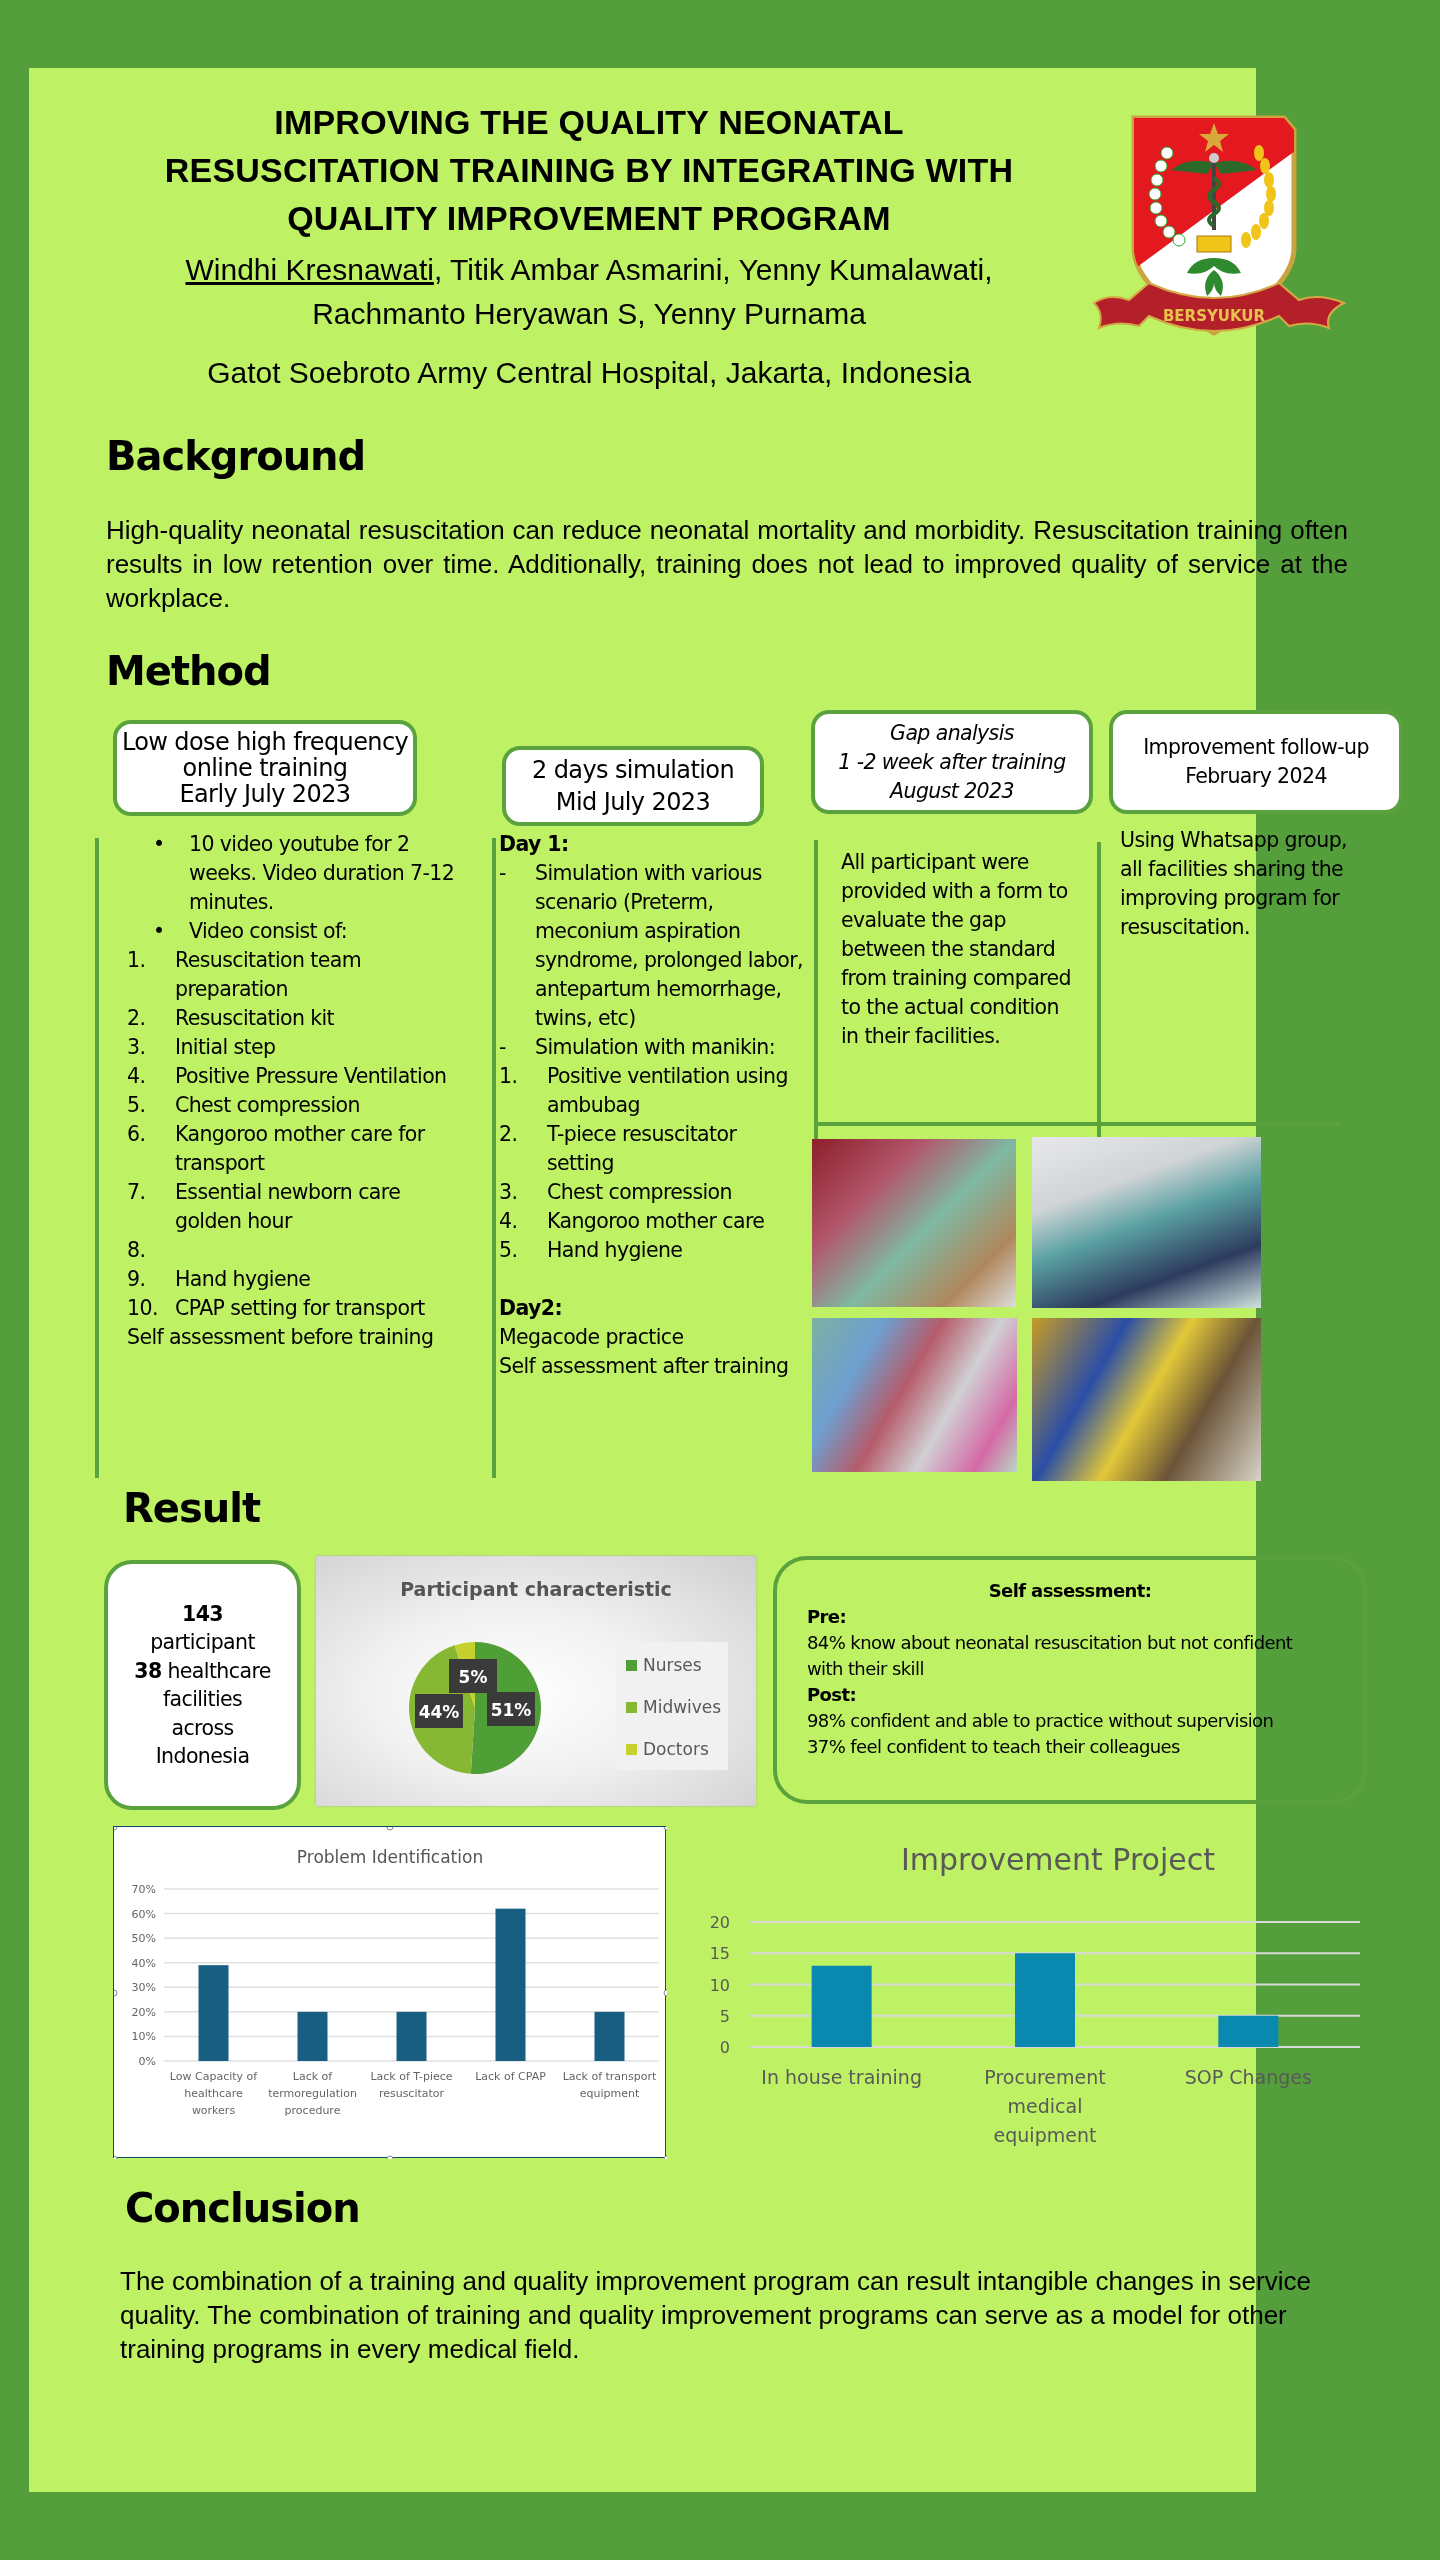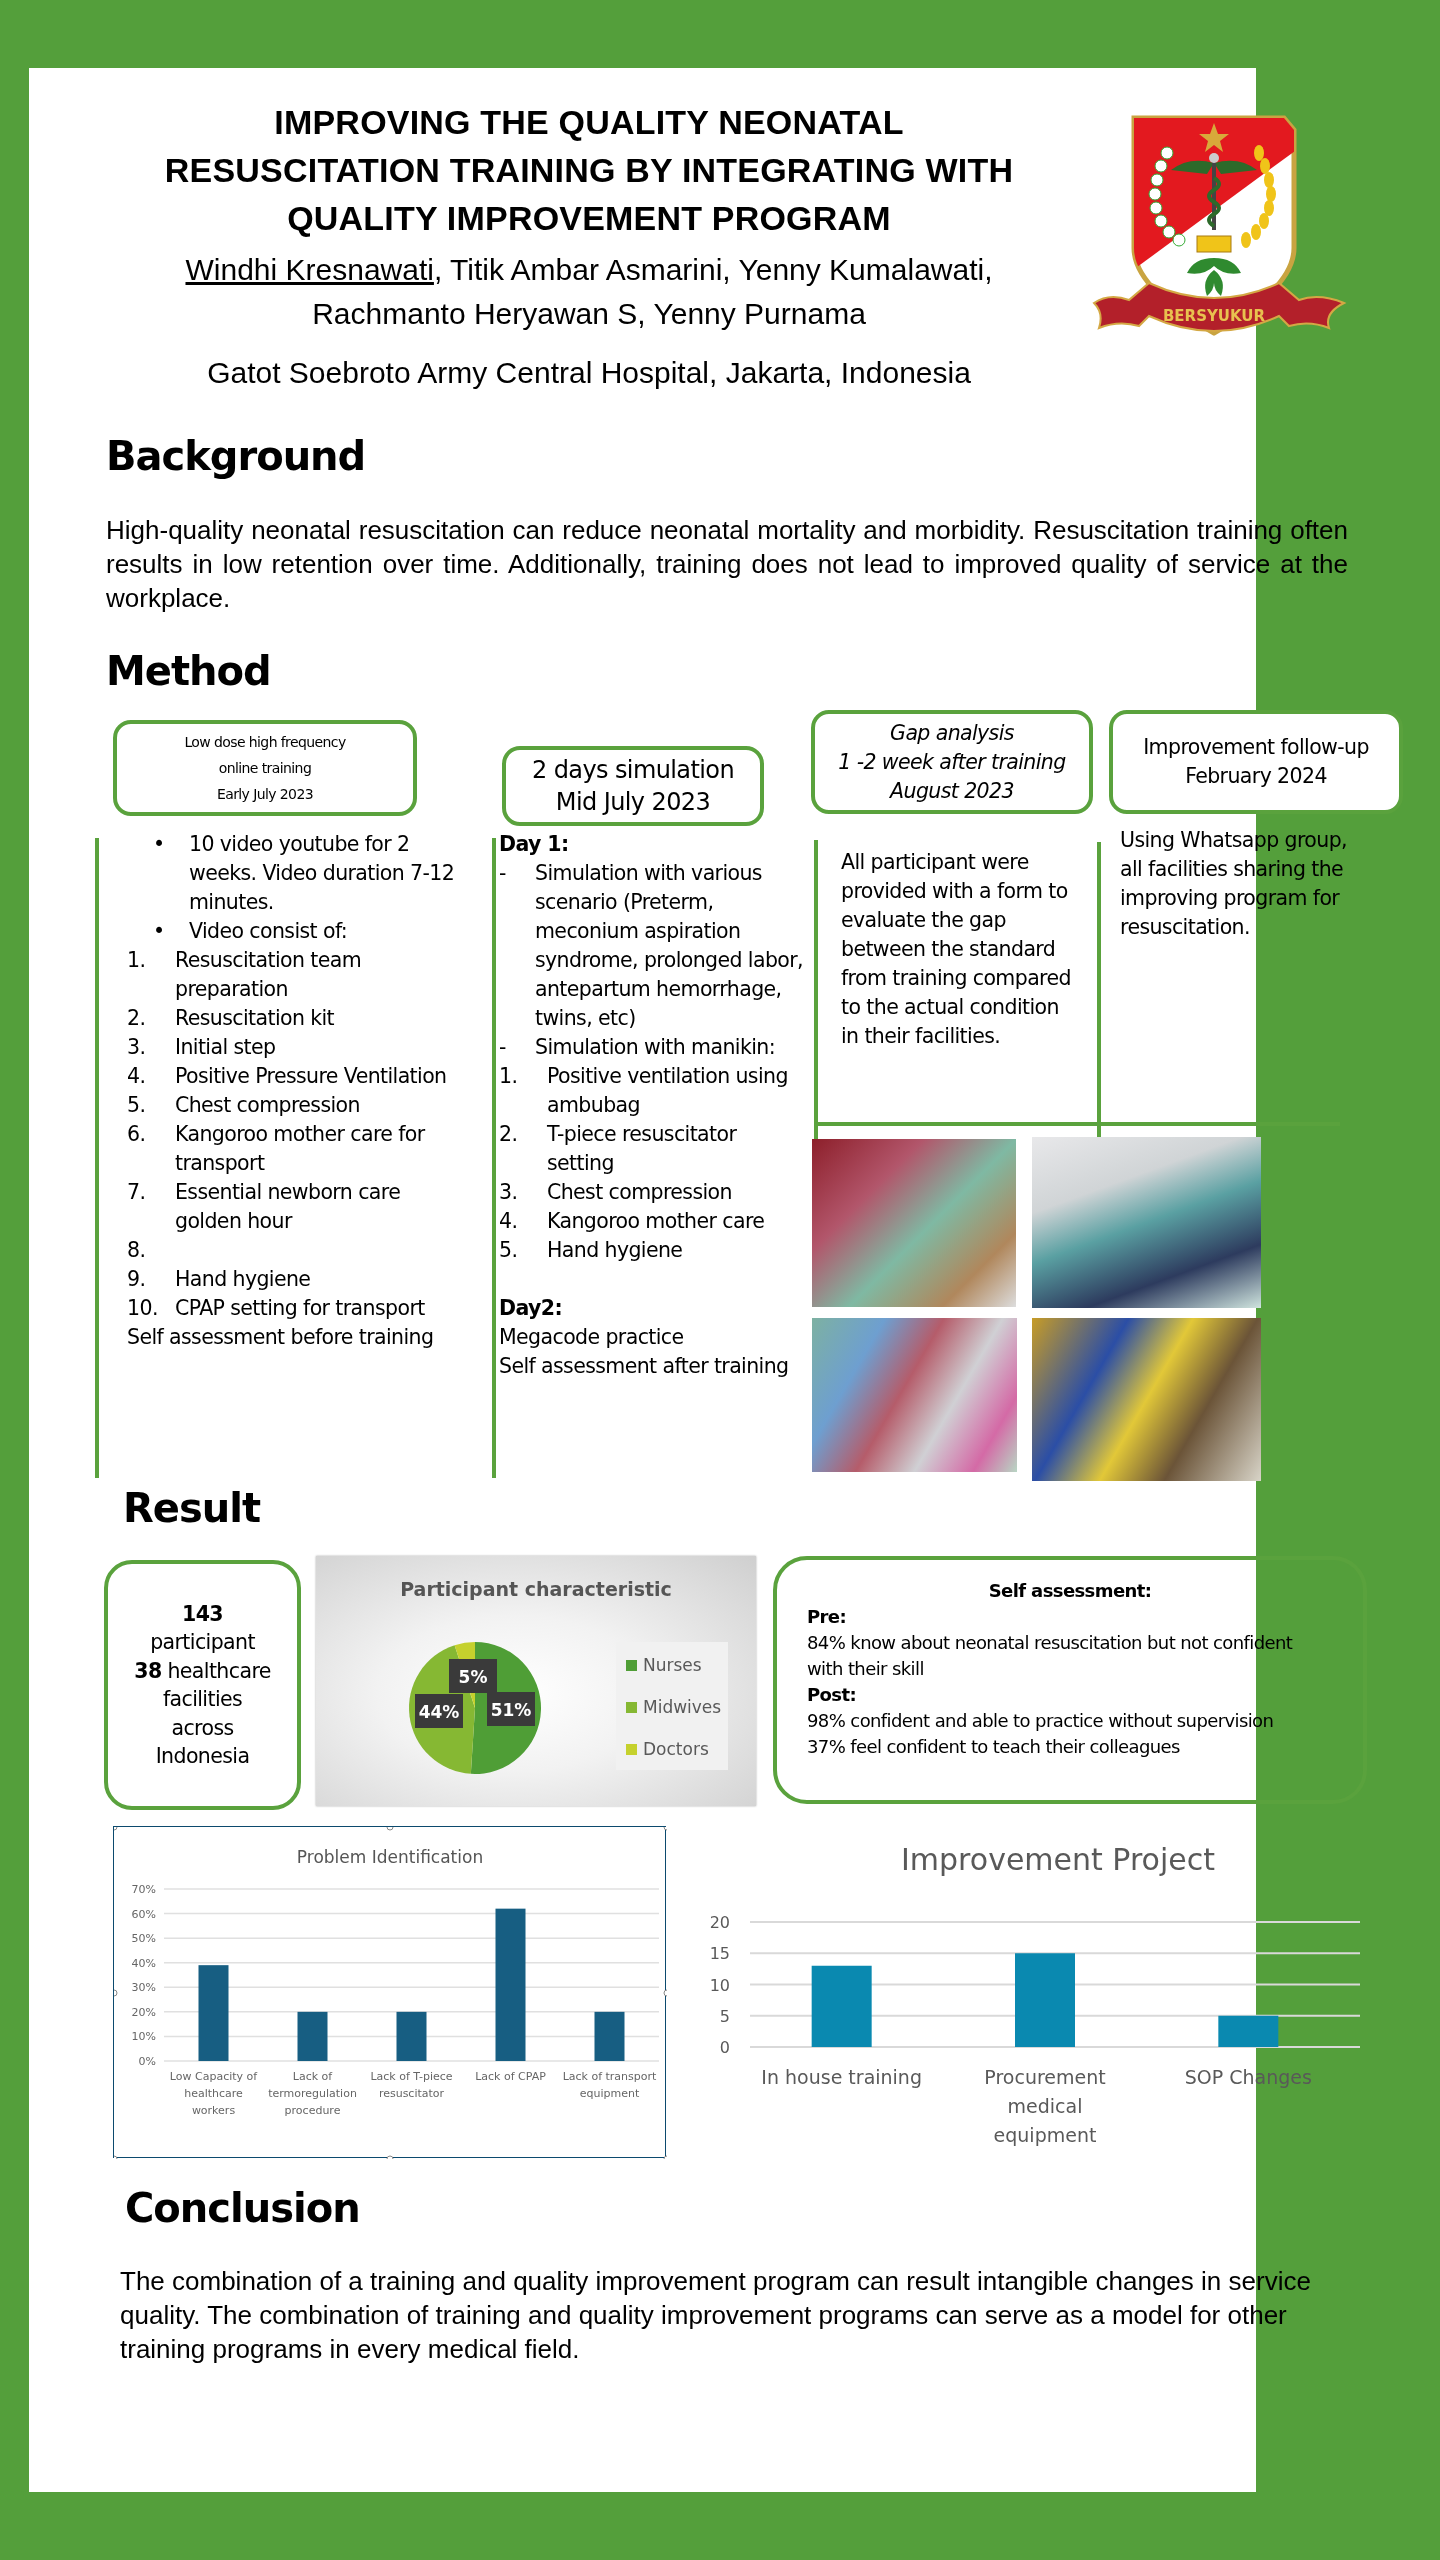--- a/index.html
+++ b/index.html
@@ -1,18 +1,18 @@
 <!DOCTYPE html>
 <html><head>
 <meta charset="utf-8">
 <style>
   * { box-sizing: border-box; margin: 0; padding: 0; }
   html, body { width: 1440px; height: 2560px; }
   body { background: #549f3b; position: relative; overflow: hidden; font-family: "Liberation Sans", sans-serif; color: #000; }
-  .poster { position: absolute; left: 29px; top: 68px; width: 1227px; height: 2424px; background: #ffffff; }
+  .poster { position: absolute; left: 29px; top: 68px; width: 1227px; height: 2424px; background: #bef264; }
   .abs { position: absolute; }
   .title { left: 80px; top: 30px; width: 960px; text-align: center; font-weight: bold; font-size: 34px; line-height: 48px; letter-spacing: 0.2px; }
   .authors { left: 80px; top: 180px; width: 960px; text-align: center; font-size: 30px; line-height: 44px; }
   .authors .first { text-decoration: underline; }
   .affil { left: 80px; top: 285px; width: 960px; text-align: center; font-size: 30px; line-height: 40px; }
   .logo { left: 1060px; top: 40px; width: 260px; height: 240px; }
   .h2 { font-family: "DejaVu Sans", sans-serif; font-weight: bold; font-size: 40px; letter-spacing: -1px; }
   .para { font-size: 26px; line-height: 34px; text-align: justify; }
   .cal { font-family: "DejaVu Sans", sans-serif; letter-spacing: -0.6px; }
   .gbox { border: 4px solid #5aa23d; border-radius: 18px; display: flex; align-items: center; justify-content: center; text-align: center; background: #fff; }
@@ -79,21 +79,21 @@
     <path d="M125 150 Q105 150 98 165 Q115 168 125 158 Q135 168 152 165 Q145 150 125 150 Z M125 162 Q112 172 118 188 Q125 182 125 175 Q125 182 132 188 Q138 172 125 162 Z" fill="#2f8a2f"></path>
     <path d="M5 195 Q20 185 40 192 L60 175 Q125 205 190 175 L210 192 Q230 185 255 195 Q235 205 240 220 Q220 212 200 218 L190 208 Q125 238 60 208 L50 218 Q30 212 10 220 Q15 205 5 195 Z" fill="#b3202a" stroke="#d4a844" stroke-width="2"></path>
     <text x="125" y="213" text-anchor="middle" font-size="15" font-weight="bold" fill="#e8c14f" font-family="DejaVu Serif, serif">BERSYUKUR</text>
   </svg>
 
   <div class="abs h2" style="left:77px; top:365px;">Background</div>
   <div class="abs para" style="left:77px; top:445px; width:1242px;">High-quality neonatal resuscitation can reduce neonatal mortality and morbidity. Resuscitation training often results in low retention over time. Additionally, training does not lead to improved quality of service at the workplace.</div>
 
   <div class="abs h2" style="left:77px; top:580px;">Method</div>
 
-  <div class="abs gbox cal" style="left:84px; top:652px; width:304px; height:96px; font-size:14px; line-height:26px;">
+  <div class="abs gbox cal" style="left:84px; top:652px; width:304px; height:96px; font-size:24px; line-height:26px;">
     <div>
       <div>Low dose high frequency</div>
       <div>online training</div>
       <div>Early July 2023</div>
     </div>
   </div>
   <div class="vline" style="left:66px; top:770px; height:640px;"></div>
   <div class="abs list cal" style="left:98px; top:762px; width:340px;" id="list1">
       <div class="row" style="margin-right: 0px;">
         <span class="mk" style="width: 62px; padding-left: 26px;">•</span>

